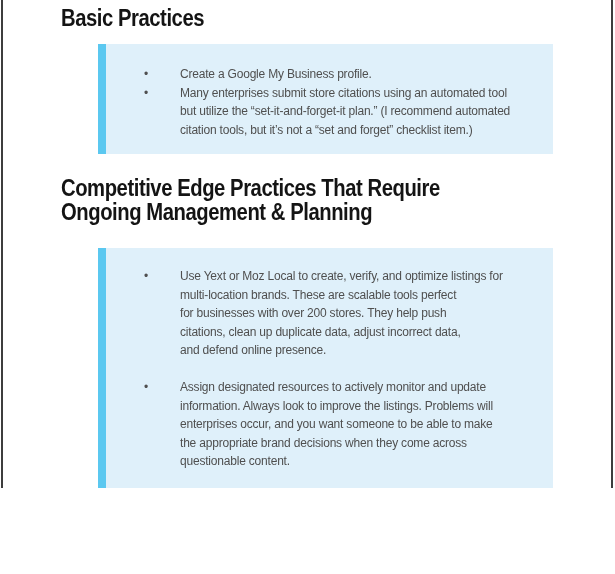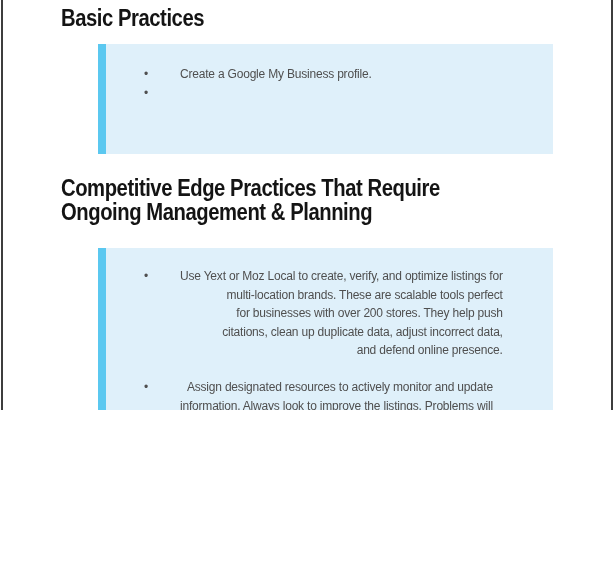--- a/index.html
+++ b/index.html
@@ -3,21 +3,21 @@
 <meta charset="utf-8">
 <style>
   html, body {
     margin: 0;
     padding: 0;
     background: #ffffff;
   }
   .page {
     position: relative;
     width: 615px;
-    height: 410px;
+    height: 488px;
     background: #ffffff;
     overflow: hidden;
     font-family: "Liberation Sans", sans-serif;
   }
   .page-edge {
     position: absolute;
     top: 0;
     width: 2px;
     height: 100%;
     background: var(--page-edge, #3d3d3d);
@@ -79,21 +79,20 @@
     letter-spacing: -0.2px;
   }
   .callout-2 .bullet-item + .bullet-item { margin-top: 18.5px; }
 
   .bullet-dot {
     width: 36px;
     flex: 0 0 36px;
   }
   .bullet-text {
     white-space: pre;
-    text-align: right;
   }
 </style>
 </head>
 <body>
 
 <div class="page">
 
   <div class="page-edge left"></div>
   <div class="page-edge right"></div>
 
@@ -101,20 +100,23 @@
 
   <div class="callout callout-1">
     <div class="accent-bar"></div>
     <ul class="bullet-list">
       <li class="bullet-item">
         <span class="bullet-dot">•</span>
         <span class="bullet-text">Create a Google My Business profile.</span>
       </li>
       <li class="bullet-item">
         <span class="bullet-dot">•</span>
+        <span class="bullet-text">Many enterprises submit store citations using an automated tool
+but utilize the “set-it-and-forget-it plan.” (I recommend automated
+citation tools, but it’s not a “set and forget” checklist item.)</span>
       </li>
     </ul>
   </div>
 
   <h1 class="doc-heading heading-2">Competitive Edge Practices That Require
 Ongoing Management &amp; Planning</h1>
 
   <div class="callout callout-2">
     <div class="accent-bar"></div>
     <ul class="bullet-list">

